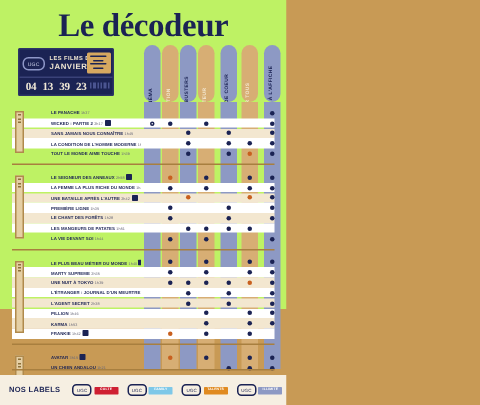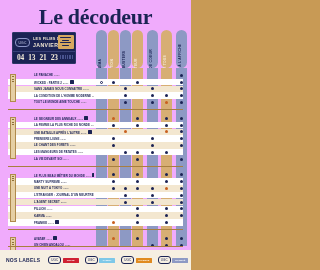--- a/index.html
+++ b/index.html
@@ -2,21 +2,21 @@
 <html><head>
 <meta charset="utf-8">
 <style>
   html,body{margin:0;padding:0;}
   body{
     width:191px;height:270px;overflow:hidden;
     background:#c89a55;
     font-family:"Liberation Sans",sans-serif;
     -webkit-font-smoothing:none;
   }
-  .poster{position:relative;width:191px;height:270px;background:#f0abfc;text-decoration:underline;}
+  .poster{position:relative;width:191px;height:206px;background:#bef264;text-decoration:underline;}
 
   
   .title{
     position:absolute;left:0;top:5px;width:191px;
     text-align:center;
     font-family:"Liberation Serif",serif;
     font-weight:700;font-size:22px;line-height:24px;
     color:#1b2354;letter-spacing:-0.3px;
   }
 
@@ -149,21 +149,21 @@
           <i class="s"></i>
           <i></i>
           <i class="s"></i>
       </div>
     </div>
     <div class="db-dates">
       <b>04</b>
       <div class="sep"></div>
       <b>13</b>
       <div class="sep"></div>
-      <b>21</b>
+      <b>39</b>
       <div class="sep"></div>
       <b>23</b>
       <div class="db-tail">
         <s></s>
           <s></s>
           <s></s>
           <s></s>
           <s></s>
           <s></s>
       </div>

